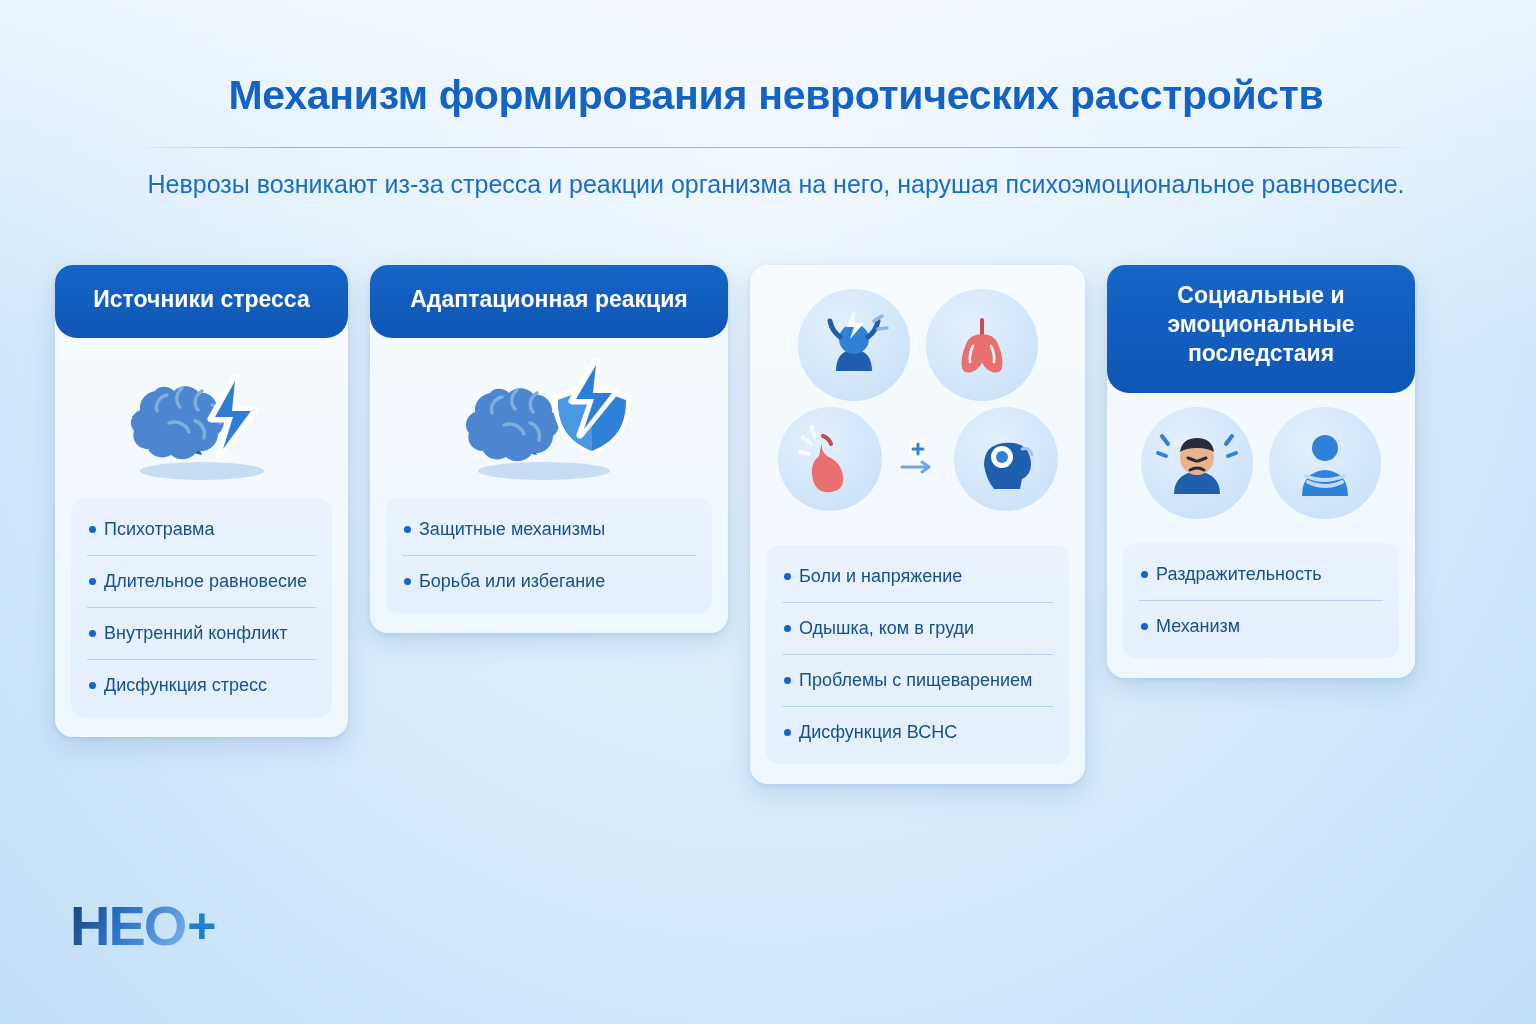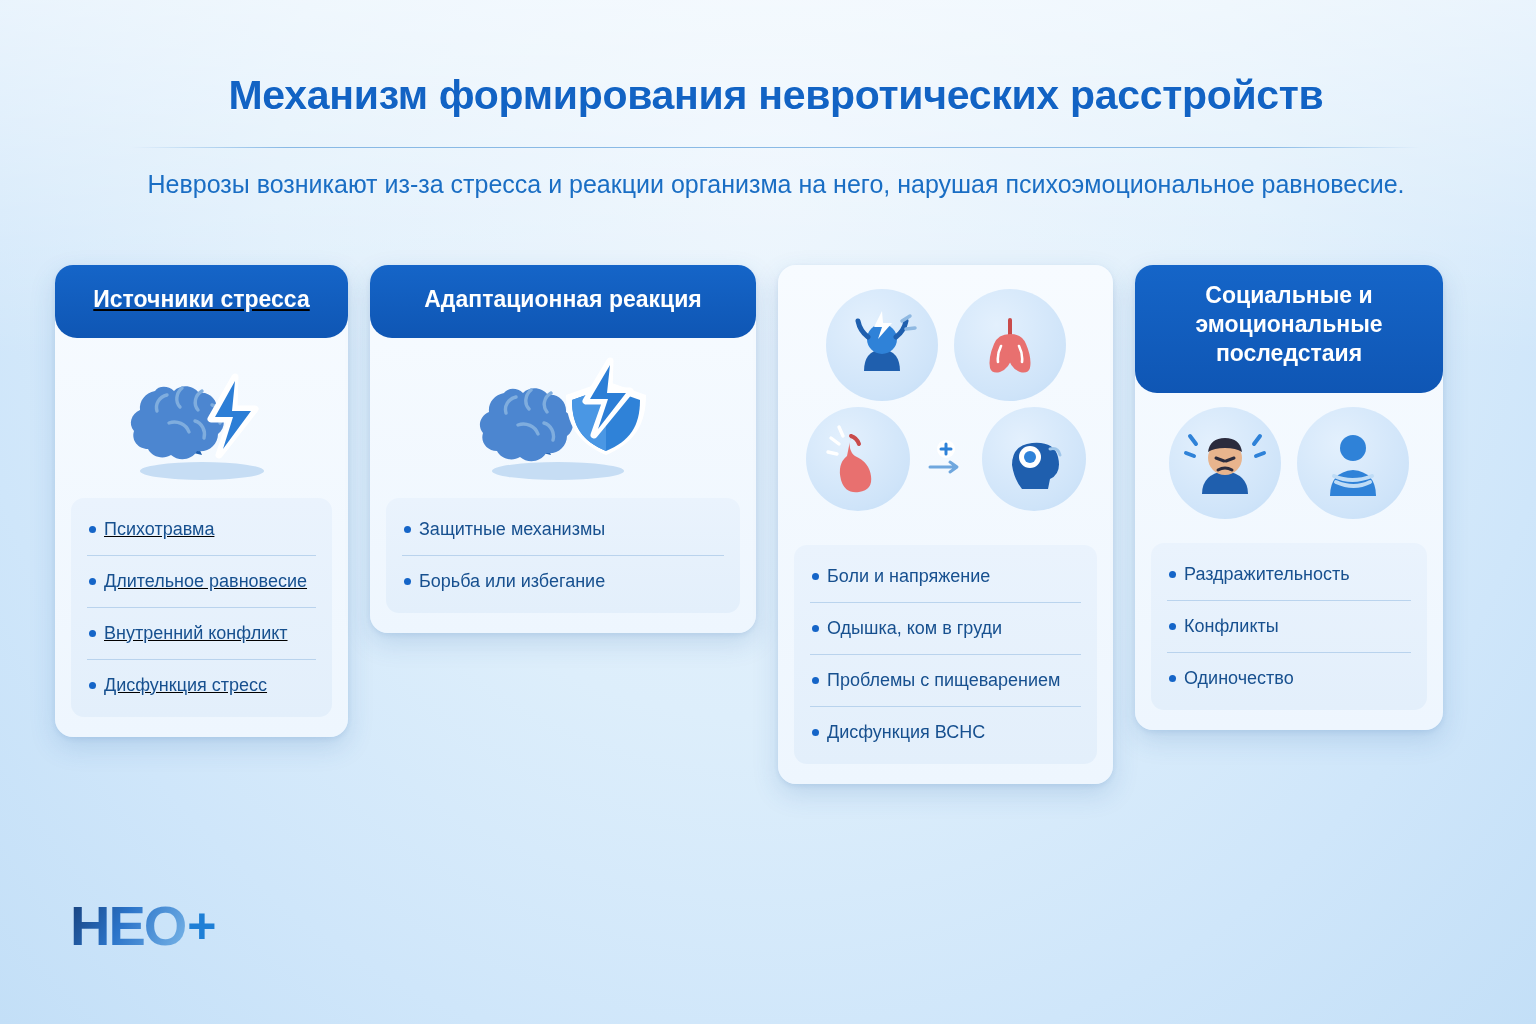--- a/index.html
+++ b/index.html
@@ -63,22 +63,22 @@
     align-items: flex-start;
     gap: 22px;
   }
   .card {
     background: linear-gradient(180deg, #f7fbff 0%, #eef6fe 100%);
     border-radius: 18px;
     box-shadow: 0 10px 26px rgba(40,100,165,0.17), 0 2px 5px rgba(40,100,165,0.10);
     overflow: hidden;
     position: relative;
   }
-  .card-1 { width: 293px; text-decoration: underline; }
-  .card-2 { width: 386px; }
+  .card-1 { width: 293px; }
+  .card-2 { width: 358px; }
   .card-3 { width: 335px; }
   .card-4 { width: 308px; }
 
   .card-head {
     background: linear-gradient(180deg, #1565c8 0%, #0f56b4 100%);
     color: #fff;
     text-align: center;
     font-size: 23px;
     font-weight: bold;
     line-height: 1.25;
@@ -326,25 +326,21 @@
           </div>
         </div>
       </div>
       <div class="list">
         <div class="list-item">
             <span class="dot"></span>
             <span>Раздражительность</span>
           </div>
         <div class="list-item">
             <span class="dot"></span>
-            <span>Конфликты</span>
-          </div>
-        <div class="list-item">
-            <span class="dot"></span>
-            <span>Одиночество</span>
+            <span>Механизм</span>
           </div>
       </div>
     </div>
 
   </div>
 
   <div class="logo">
     <span class="logo-text">HEO</span>
     <span class="logo-plus">+</span>
   </div>

